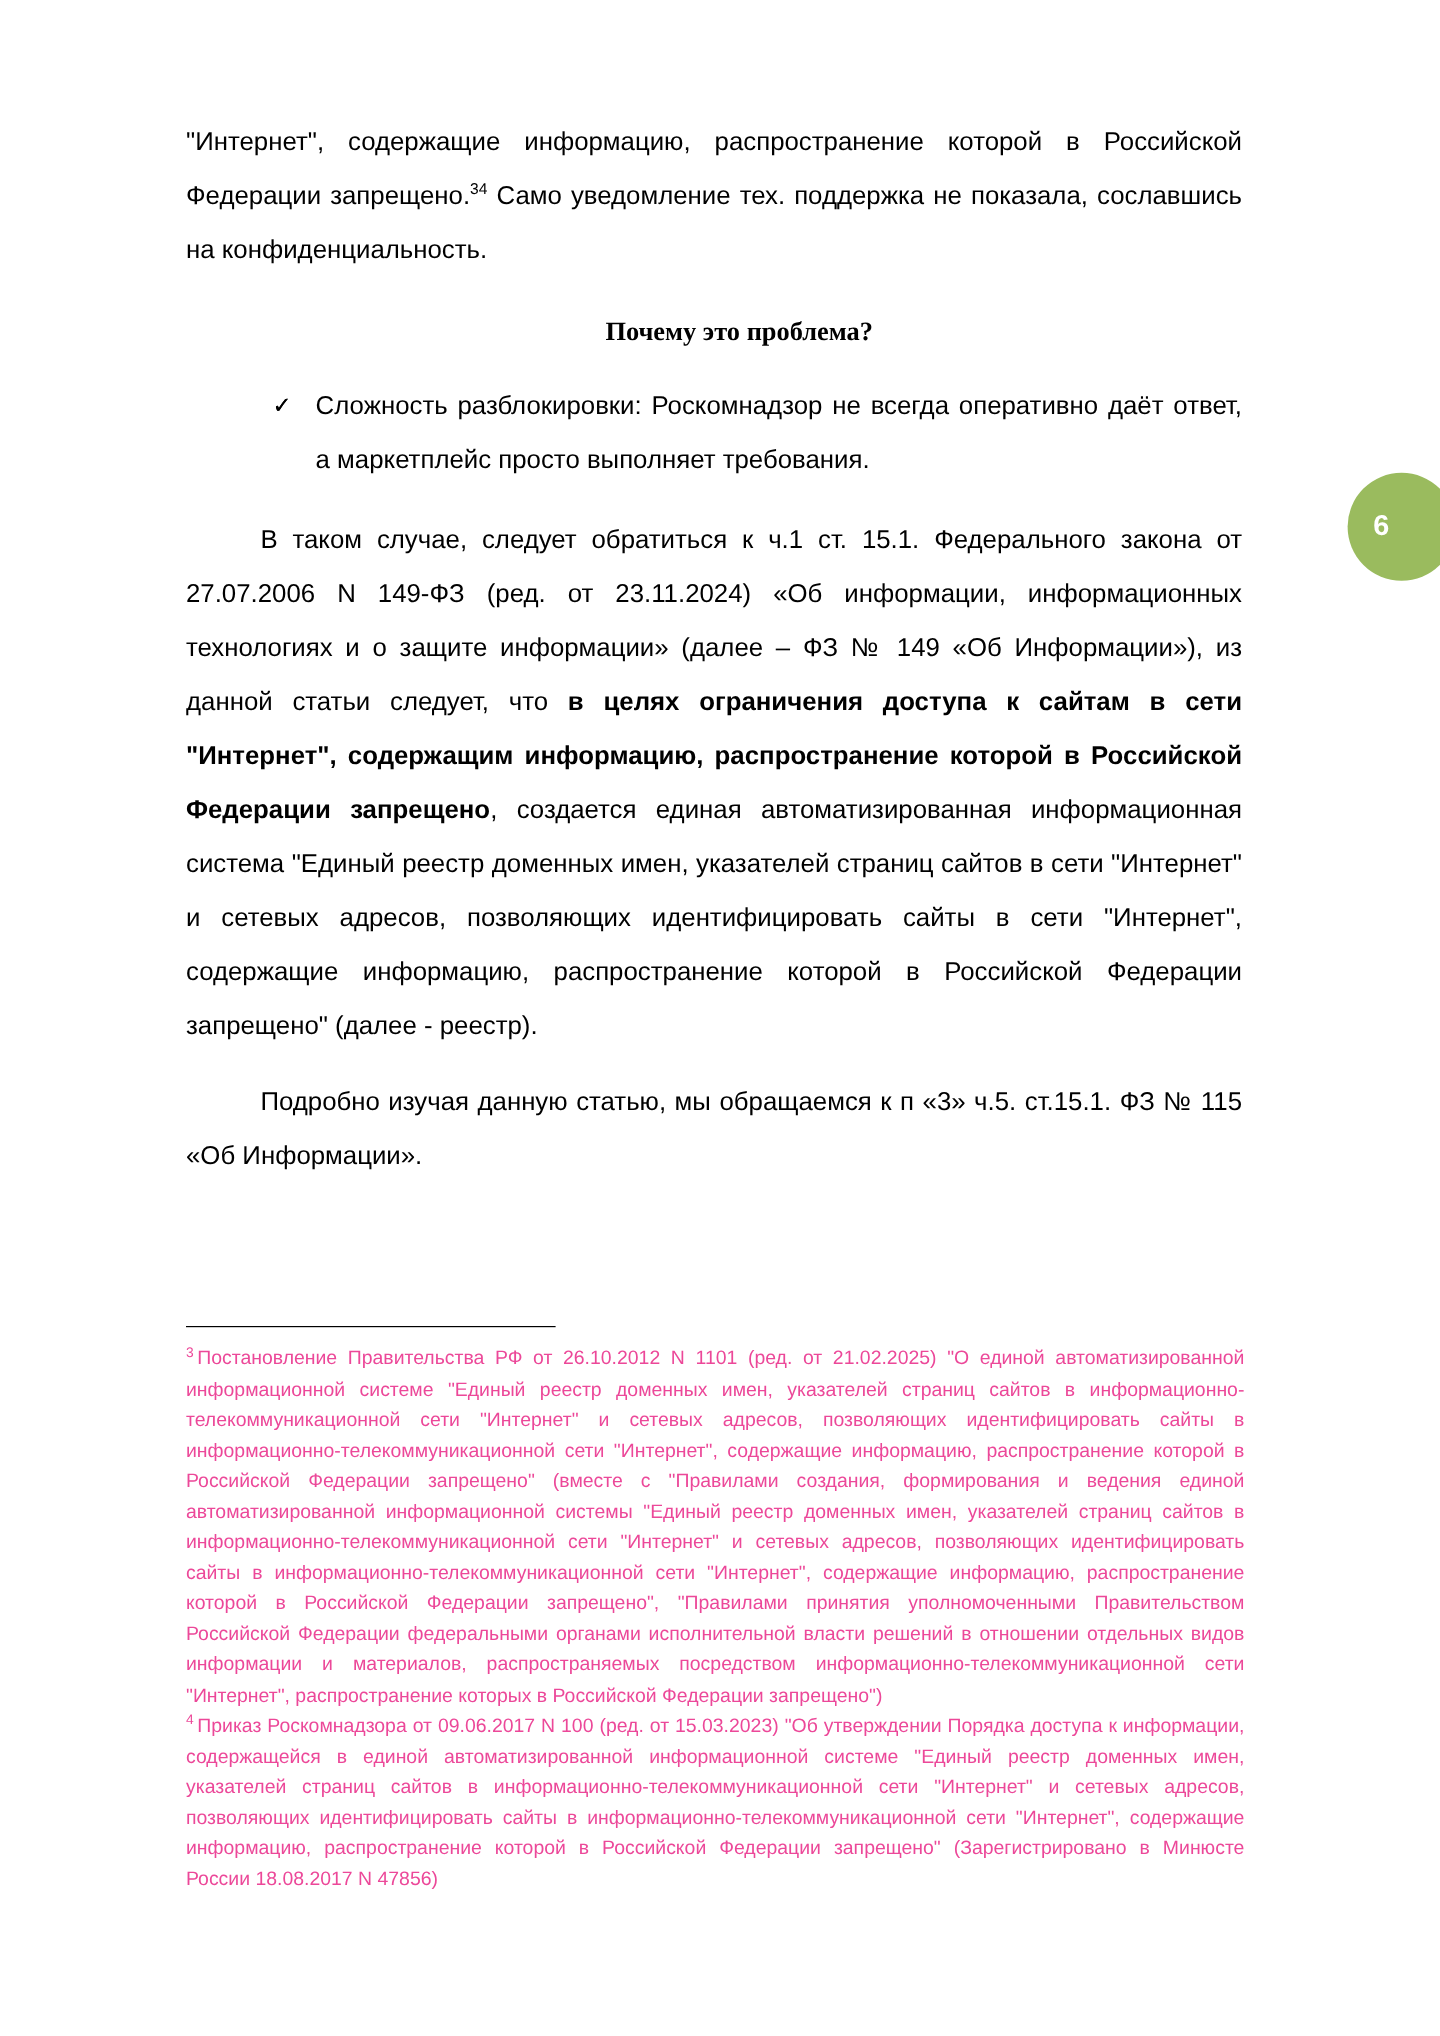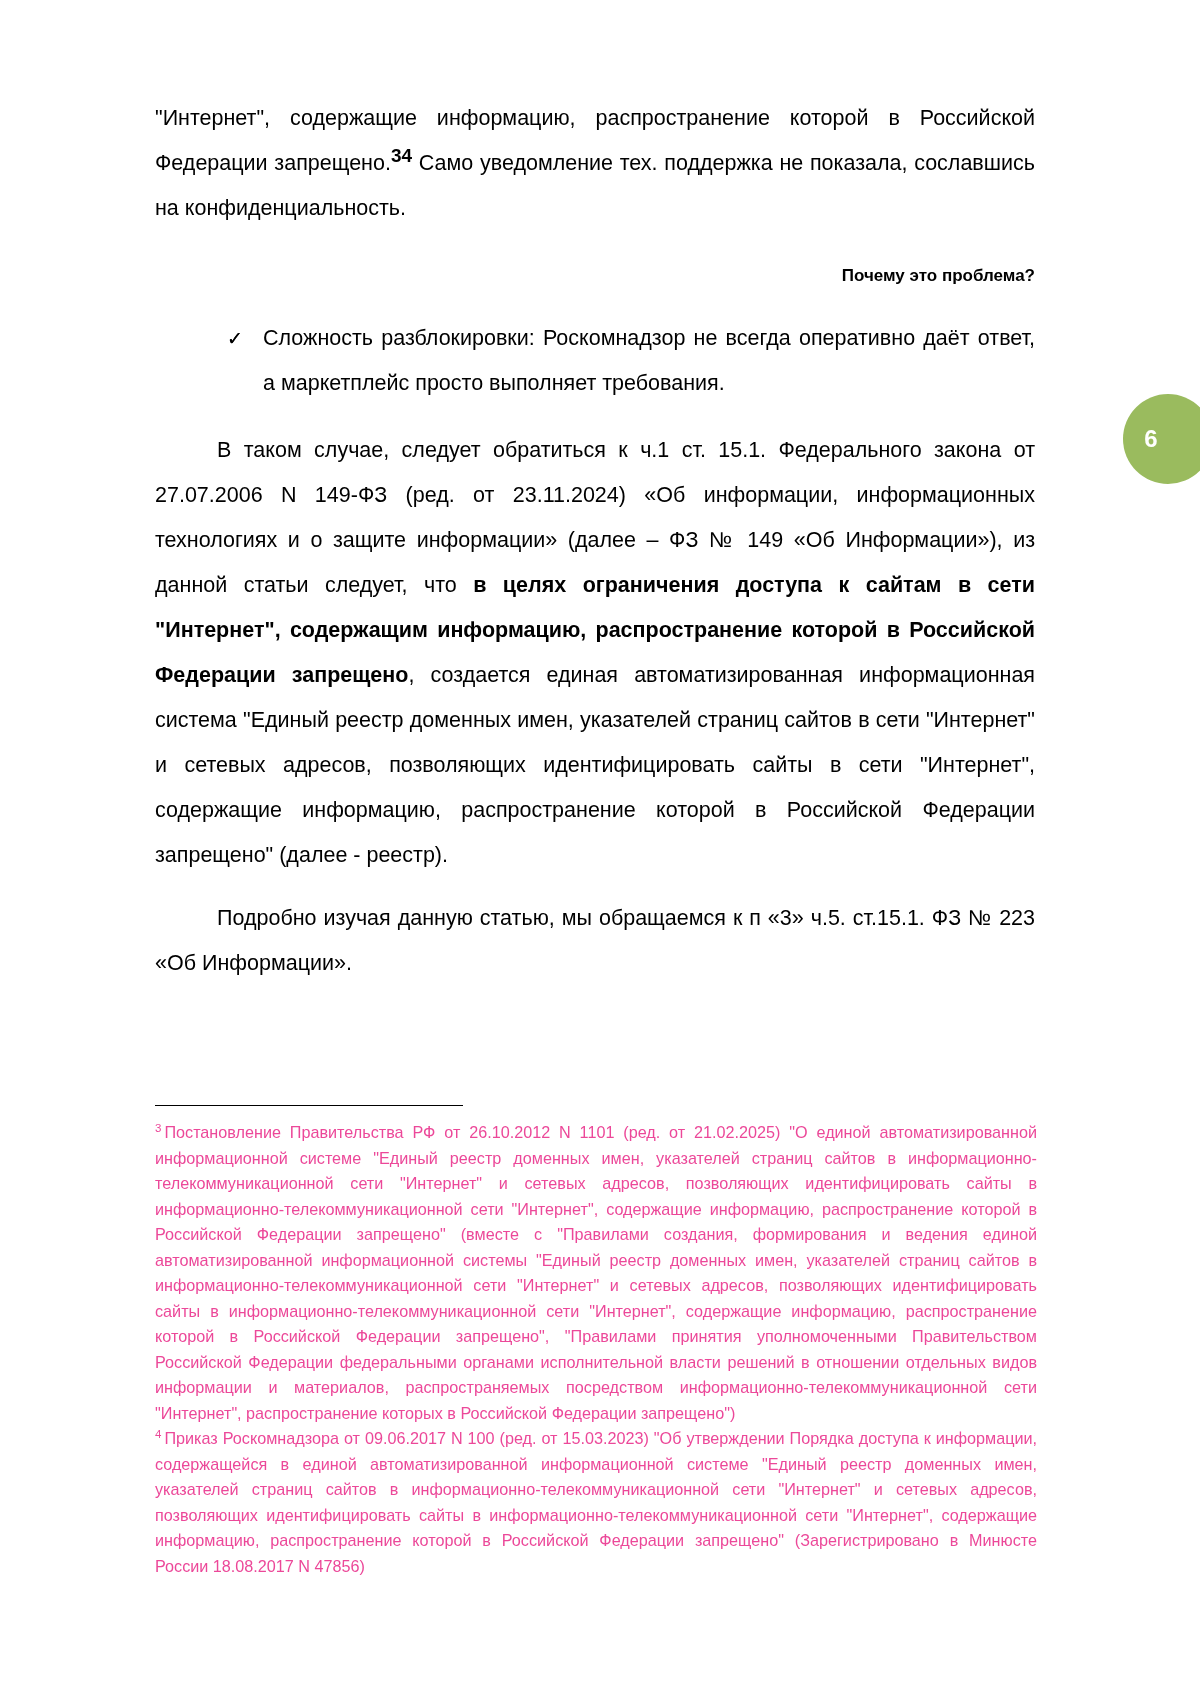--- a/index.html
+++ b/index.html
@@ -41,26 +41,27 @@
     color: #000;
   }
   .para.indent {
     text-indent: 62px;
   }
 
   .gap-sm { height: 18px; }
   .gap-md { height: 22px; }
 
   .heading {
-    font-size: 17px;
+    font-size: 22px;
     line-height: 45px;
     font-weight: bold;
     margin: 0;
     padding-left: 42px;
-    text-align: right;
+    text-align: center;
+    font-family: Liberation Serif, serif;
   }
 
   .bullet-list {
     margin: 0;
     padding: 0;
     list-style: none;
   }
   .bullet-item {
     position: relative;
     font-size: 21.5px;
@@ -74,24 +75,23 @@
     position: absolute;
     left: 72px;
     top: 0;
     font-size: 19px;
     line-height: 45px;
   }
 
   b, .b { font-weight: bold; }
 
   sup.fnref {
-    font-size: 19px;
+    font-size: 13px;
     vertical-align: super;
     line-height: 0;
-    font-weight: bold;
   }
 
   
   .page-badge {
     position: absolute;
     left: 1123px;
     top: 394px;
     width: 90px;
     height: 90px;
     border-radius: 50%;
@@ -158,21 +158,21 @@
         <span>Сложность разблокировки: Роскомнадзор не всегда оперативно даёт ответ, а маркетплейс просто выполняет требования.</span>
       </li>
     </ul>
 
     <div class="gap-md"></div>
 
     <p class="para indent"><span>В таком случае, следует обратиться к ч.1 ст. 15.1. Федерального закона от 27.07.2006 N 149-ФЗ (ред. от 23.11.2024) «Об информации, информационных технологиях и о защите информации» (далее – ФЗ № 149 «Об Информации»), из данной статьи следует, что </span><b>в целях ограничения доступа к сайтам в сети "Интернет", содержащим информацию, распространение которой в Российской Федерации запрещено</b><span>, создается единая автоматизированная информационная система "Единый реестр доменных имен, указателей страниц сайтов в сети "Интернет" и сетевых адресов, позволяющих идентифицировать сайты в сети "Интернет", содержащие информацию, распространение которой в Российской Федерации запрещено" (далее - реестр).</span></p>
 
     <div class="gap-sm"></div>
 
-    <p class="para indent">Подробно изучая данную статью, мы обращаемся к п «3» ч.5. ст.15.1. ФЗ № 223 «Об Информации».</p>
+    <p class="para indent">Подробно изучая данную статью, мы обращаемся к п «3» ч.5. ст.15.1. ФЗ № 115 «Об Информации».</p>
 
   </div>
 
   <div class="page-badge">6</div>
 
   <div class="footnotes">
     <div class="fn-rule"></div>
     <p class="fn"><span class="marker">3</span><span>Постановление Правительства РФ от 26.10.2012 N 1101 (ред. от 21.02.2025) "О единой автоматизированной информационной системе "Единый реестр доменных имен, указателей страниц сайтов в информационно-телекоммуникационной сети "Интернет" и сетевых адресов, позволяющих идентифицировать сайты в информационно-телекоммуникационной сети "Интернет", содержащие информацию, распространение которой в Российской Федерации запрещено" (вместе с "Правилами создания, формирования и ведения единой автоматизированной информационной системы "Единый реестр доменных имен, указателей страниц сайтов в информационно-телекоммуникационной сети "Интернет" и сетевых адресов, позволяющих идентифицировать сайты в информационно-телекоммуникационной сети "Интернет", содержащие информацию, распространение которой в Российской Федерации запрещено", "Правилами принятия уполномоченными Правительством Российской Федерации федеральными органами исполнительной власти решений в отношении отдельных видов информации и материалов, распространяемых посредством информационно-телекоммуникационной сети "Интернет", распространение которых в Российской Федерации запрещено")</span></p>
     <p class="fn"><span class="marker">4</span><span>Приказ Роскомнадзора от 09.06.2017 N 100 (ред. от 15.03.2023) "Об утверждении Порядка доступа к информации, содержащейся в единой автоматизированной информационной системе "Единый реестр доменных имен, указателей страниц сайтов в информационно-телекоммуникационной сети "Интернет" и сетевых адресов, позволяющих идентифицировать сайты в информационно-телекоммуникационной сети "Интернет", содержащие информацию, распространение которой в Российской Федерации запрещено" (Зарегистрировано в Минюсте России 18.08.2017 N 47856)</span></p>
   </div>

